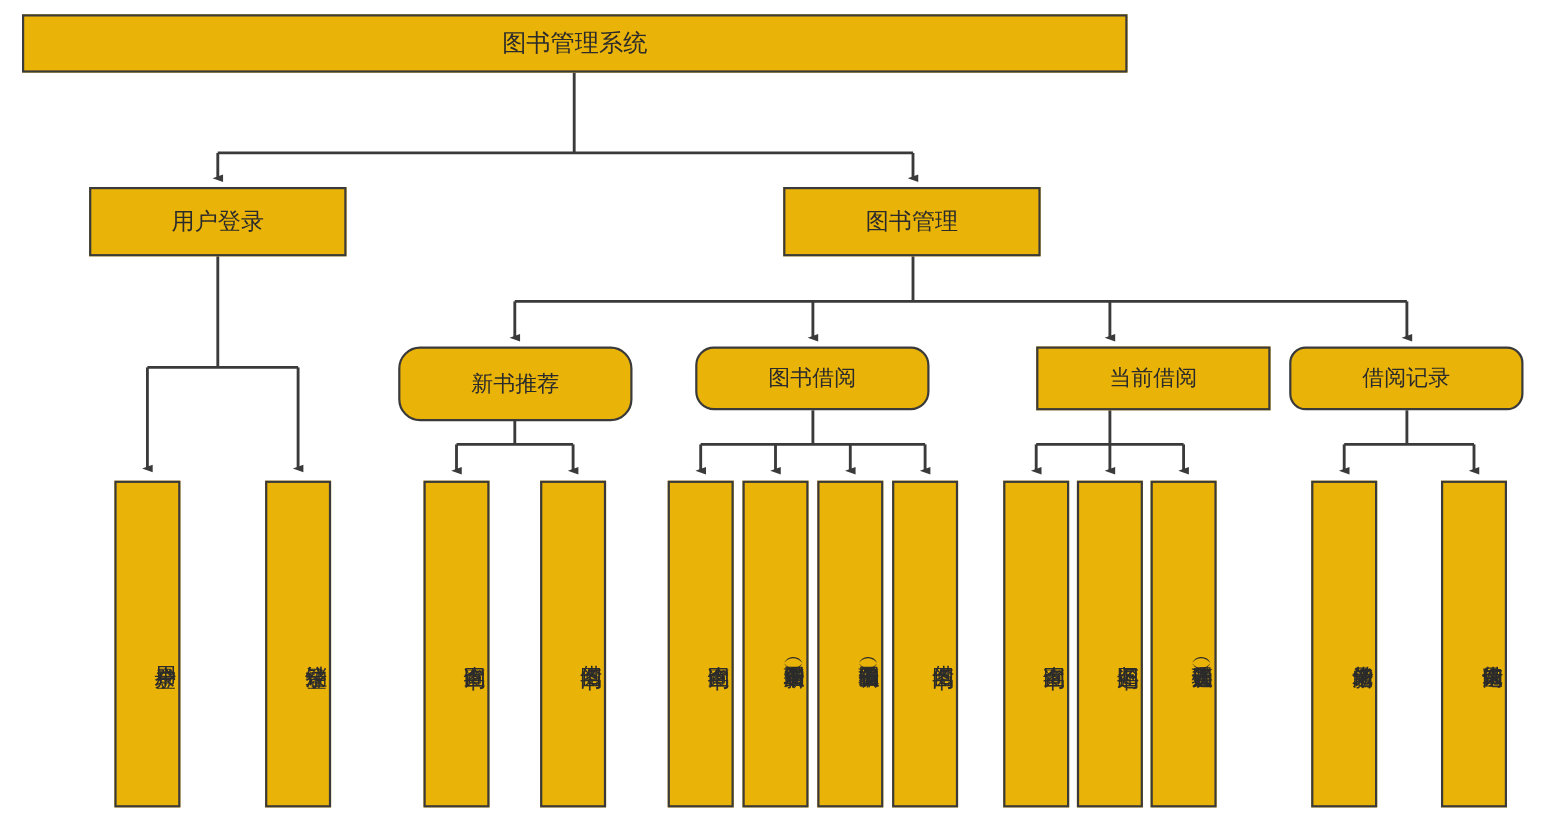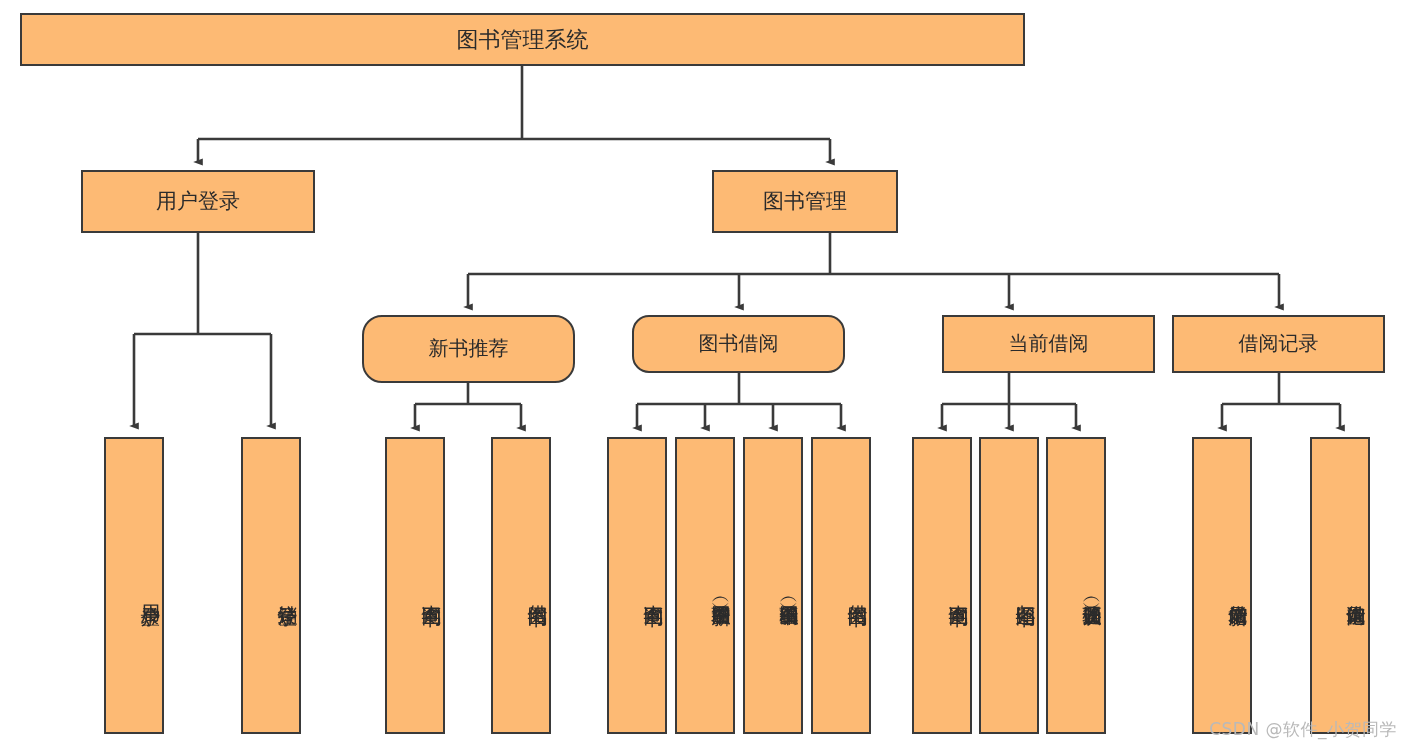--- a/index.html
+++ b/index.html
@@ -14,21 +14,21 @@
     position: relative;
     width: 1405px;
     height: 747px;
     background: #ffffff;
     overflow: hidden;
   }
   .node {
     position: absolute;
     box-sizing: border-box;
     border: 2px solid #3a3a3a;
-    background: #fdba74;
+    background: #eab308;
     display: flex;
     align-items: center;
     justify-content: center;
     color: #2b2b2b;
     line-height: 1.18;
   }
   .node.root {
     font-size: 22px;
   }
   .node.lvl2 {
@@ -124,34 +124,34 @@
     </g>
   </svg>
 
   <div class="node root" style="left:20px; top:13px; width:1005px; height:53px;">
     <span>图书管理系统</span>
   </div>
 
   <div class="node lvl2" style="left:81px; top:170px; width:234px; height:63px;">
     <span>用户登录</span>
   </div>
-  <div class="node lvl2" style="left:712px; top:170px; width:186px; height:63px;">
+  <div class="node lvl2" style="left:712px; top:170px; width:234px; height:63px;">
     <span>图书管理</span>
   </div>
 
   <div class="node lvl3" style="left:362px; top:315px; width:213px; height:68px;border-radius:20px;">
     <span>新书推荐</span>
   </div>
   <div class="node lvl3" style="left:632px; top:315px; width:213px; height:58px;border-radius:17px;">
     <span>图书借阅</span>
   </div>
   <div class="node lvl3" style="left:942px; top:315px; width:213px; height:58px;">
     <span>当前借阅</span>
   </div>
-  <div class="node lvl3" style="left:1172px; top:315px; width:213px; height:58px;">
+  <div class="node lvl3" style="left:1172px; top:315px; width:213px; height:58px;border-radius:15px;">
     <span>借阅记录</span>
   </div>
 
   <div class="node leaf" style="left:104px; top:437px; width:60px; height:297px;">
     <span>用户登录</span>
   </div>
   <div class="node leaf" style="left:241px; top:437px; width:60px; height:297px;">
     <span>注销登录</span>
   </div>
 
@@ -185,15 +185,14 @@
     <span>确认归还（管理员）</span>
   </div>
 
   <div class="node leaf tall-text" style="left:1192px; top:437px; width:60px; height:297px;">
     <span>新增借阅记录</span>
   </div>
   <div class="node leaf tall-text" style="left:1310px; top:437px; width:60px; height:297px;">
     <span>查询借阅记录</span>
   </div>
 
-  <div class="watermark">CSDN @软件_小贺同学</div>
 
 </div>
 
 </body></html>

